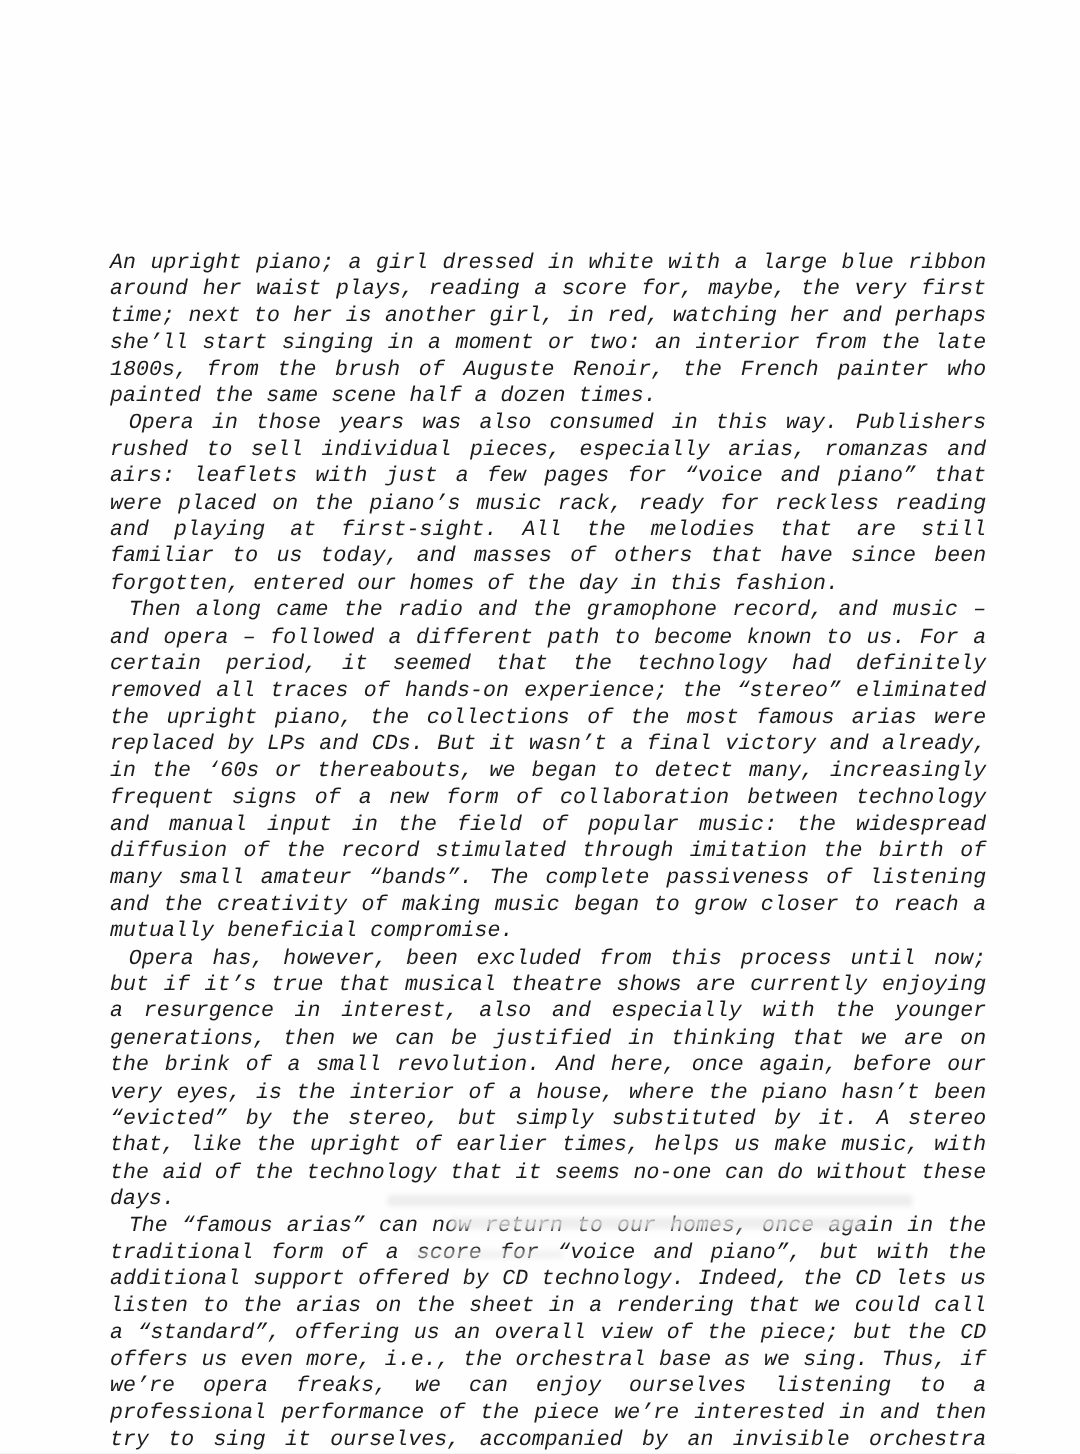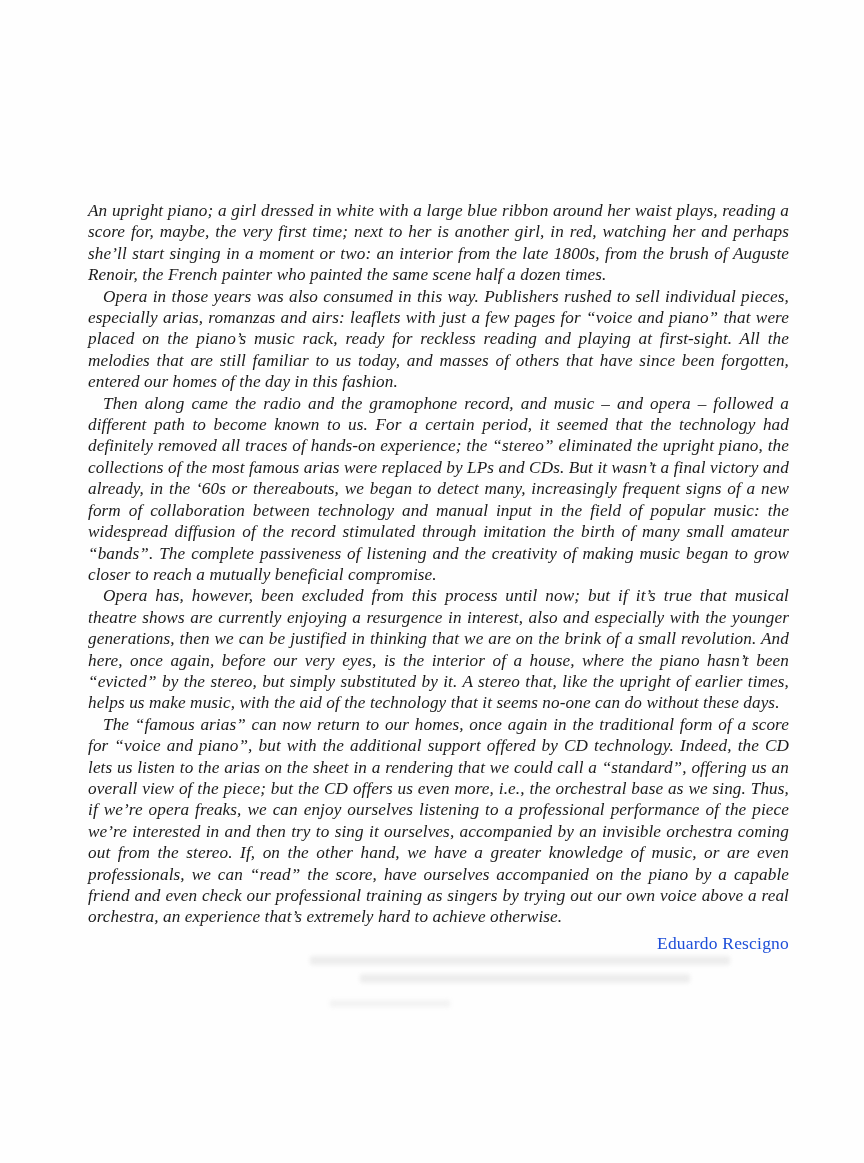--- a/index.html
+++ b/index.html
@@ -7,21 +7,21 @@
     padding: 0;
     background: #e9e9e9;
   }
   .page {
     position: relative;
     width: 864px;
     height: 1163px;
     margin: 0 auto;
     background: #fefefe;
     overflow: hidden;
-    font-family: Liberation Serif, serif;
+    font-family: Liberation Mono, monospace;
   }
   .text-block {
     position: absolute;
     left: 88px;
     top: 200px;
     width: 701px;
     color: #1b1b1b;
   }
   .text-block p {
     margin: 0;

